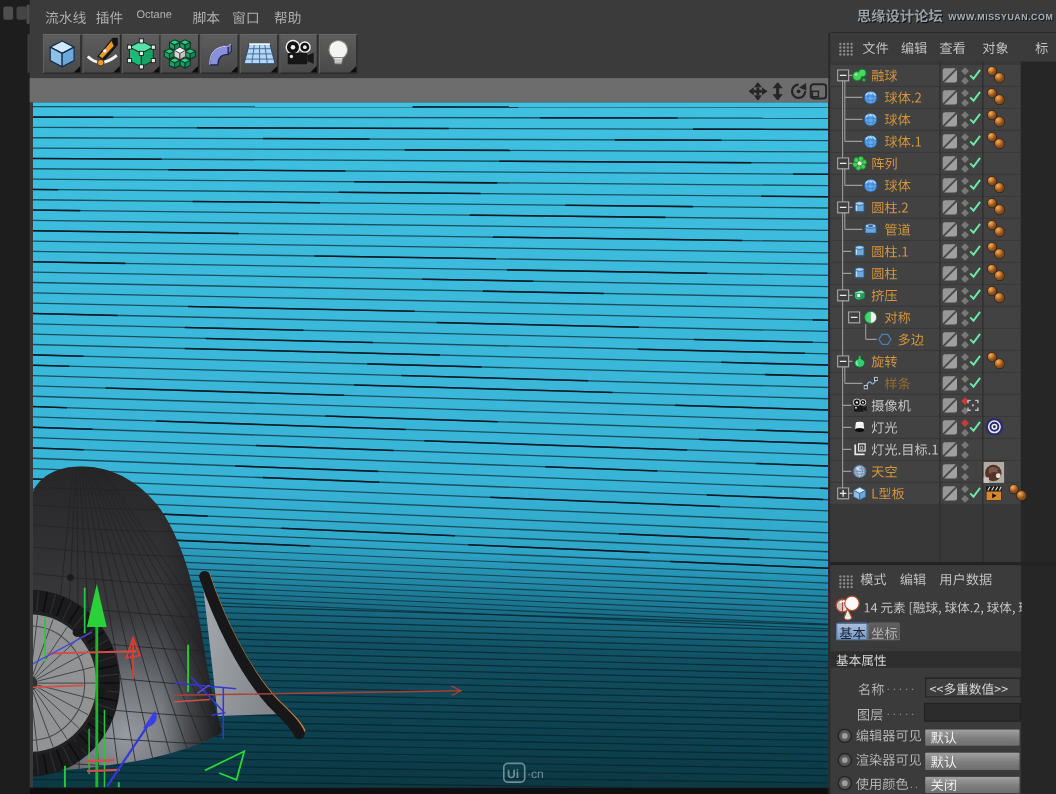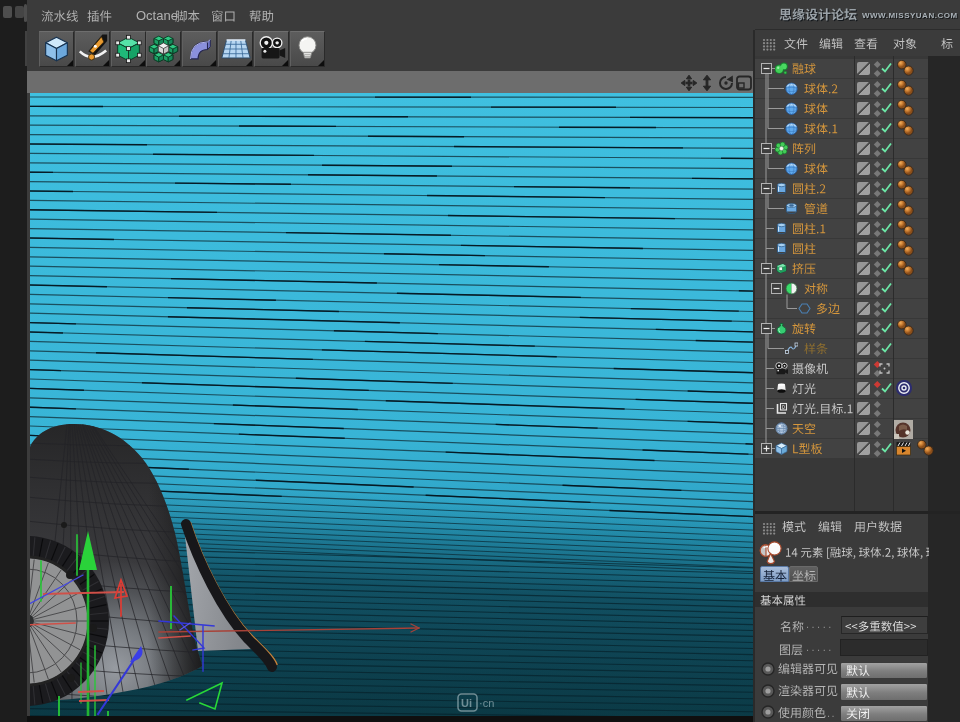--- a/index.html
+++ b/index.html
@@ -19,21 +19,21 @@
     </svg>
 <svg style="position:absolute;left:175px;top:7.5px;overflow:visible" width="27" height="16">
       <path transform="translate(0,12.8)" d="M1.1 -10.0V-5.5C1.1 -3.7 1.0 -1.2 0.4 0.6C0.6 0.7 0.9 0.9 1.1 1.0C1.5 -0.2 1.7 -1.8 1.8 -3.2H3.3V-0.1C3.3 0.0 3.2 0.1 3.1 0.1C3.0 0.1 2.6 0.1 2.1 0.1C2.2 0.3 2.3 0.7 2.3 0.9C3.0 0.9 3.4 0.9 3.7 0.7C4.0 0.6 4.0 0.3 4.0 -0.1V-10.0ZM1.8 -9.2H3.3V-7.1H1.8ZM1.8 -6.3H3.3V-4.1H1.8L1.8 -5.5ZM8.7 -9.8V1.0H9.5V-8.9H10.8V-2.1C10.8 -2.0 10.8 -2.0 10.7 -2.0C10.6 -2.0 10.2 -2.0 9.7 -2.0C9.9 -1.7 10.0 -1.3 10.0 -1.1C10.6 -1.1 11.0 -1.1 11.3 -1.3C11.6 -1.4 11.7 -1.7 11.7 -2.1V-9.8ZM4.7 -0.3 4.7 -0.3C4.9 -0.5 5.3 -0.6 7.5 -1.0C7.6 -0.7 7.6 -0.4 7.6 -0.2L8.3 -0.5C8.2 -1.3 7.8 -2.7 7.4 -3.7L6.8 -3.5C7.0 -3.0 7.2 -2.3 7.3 -1.7L5.5 -1.4C5.9 -2.3 6.3 -3.6 6.6 -4.7H8.3V-5.6H6.8V-7.5H8.1V-8.4H6.8V-10.4H6.0V-8.4H4.6V-7.5H6.0V-5.6H4.4V-4.7H5.7C5.5 -3.4 5.0 -2.2 4.9 -1.9C4.7 -1.4 4.6 -1.2 4.4 -1.1C4.5 -0.9 4.7 -0.5 4.7 -0.3Z M18.2 -10.5V-7.9H13.3V-6.9H17.1C16.2 -4.8 14.6 -2.8 13.0 -1.8C13.2 -1.6 13.5 -1.2 13.7 -1.0C15.5 -2.2 17.1 -4.5 18.1 -6.9H18.2V-2.3H15.3V-1.3H18.2V1.0H19.2V-1.3H22.1V-2.3H19.2V-6.9H19.4C20.4 -4.5 22.0 -2.2 23.8 -1.0C24.0 -1.3 24.3 -1.6 24.6 -1.8C22.8 -2.8 21.2 -4.8 20.4 -6.9H24.2V-7.9H19.2V-10.5Z" fill="#b2b2b2"></path>
     </svg>
 <svg style="position:absolute;left:211px;top:7.5px;overflow:visible" width="27" height="16">
       <path transform="translate(0,12.8)" d="M4.6 -8.4C3.7 -7.6 2.3 -7.0 1.1 -6.7L1.6 -6.0C2.9 -6.4 4.3 -7.1 5.3 -8.0ZM7.2 -7.9C8.5 -7.3 10.1 -6.5 10.9 -5.9L11.5 -6.5C10.7 -7.1 9.0 -7.9 7.8 -8.4ZM5.4 -7.2C5.2 -6.8 4.9 -6.3 4.6 -5.9H2.1V1.0H3.0V0.5H9.6V1.0H10.6V-5.9H5.6C5.9 -6.2 6.1 -6.6 6.4 -7.0ZM3.0 -0.2V-5.2H9.6V-0.2ZM4.6 -2.7C5.1 -2.5 5.6 -2.3 6.1 -2.0C5.3 -1.6 4.4 -1.2 3.5 -1.0C3.6 -0.9 3.8 -0.6 3.9 -0.4C4.9 -0.7 6.0 -1.1 6.8 -1.7C7.5 -1.3 8.1 -0.9 8.4 -0.6L8.9 -1.2C8.6 -1.5 8.0 -1.8 7.4 -2.1C8.0 -2.6 8.5 -3.2 8.8 -4.0L8.3 -4.2L8.2 -4.2H5.3C5.5 -4.4 5.6 -4.6 5.7 -4.8L4.9 -4.9C4.7 -4.3 4.2 -3.6 3.4 -3.1C3.6 -3.0 3.9 -2.8 4.0 -2.6C4.4 -2.9 4.7 -3.2 4.9 -3.6H7.8C7.5 -3.2 7.2 -2.8 6.8 -2.5C6.2 -2.7 5.6 -3.0 5.0 -3.2ZM5.3 -10.3C5.5 -10.1 5.6 -9.7 5.8 -9.4H1.0V-7.5H1.9V-8.7H10.6V-7.5H11.5V-9.4H6.9C6.7 -9.8 6.5 -10.2 6.3 -10.6Z M14.1 -9.2V0.7H15.1V-0.4H22.5V0.6H23.5V-9.2ZM15.1 -1.3V-8.2H22.5V-1.3Z" fill="#b2b2b2"></path>
     </svg>
 <svg style="position:absolute;left:249px;top:7.5px;overflow:visible" width="27" height="16">
       <path transform="translate(0,12.8)" d="M3.4 -10.5V-9.5H0.8V-8.8H3.4V-7.8H1.1V-7.1H3.4V-6.8C3.4 -6.6 3.4 -6.4 3.3 -6.1H0.6V-5.4H3.0C2.6 -4.8 1.9 -4.2 0.9 -3.9C1.1 -3.7 1.4 -3.4 1.5 -3.2C2.9 -3.8 3.6 -4.6 4.0 -5.4H6.8V-6.1H4.3C4.4 -6.4 4.4 -6.6 4.4 -6.8V-7.1H6.4V-7.8H4.4V-8.8H6.7V-9.5H4.4V-10.5ZM7.3 -10.0V-3.8H8.2V-9.2H10.3C10.0 -8.6 9.6 -8.0 9.2 -7.5C10.3 -6.8 10.7 -6.3 10.7 -5.8C10.7 -5.6 10.6 -5.4 10.4 -5.3C10.2 -5.2 10.0 -5.2 9.9 -5.2C9.5 -5.2 9.0 -5.2 8.5 -5.2C8.7 -5.0 8.8 -4.7 8.8 -4.4C9.3 -4.4 9.8 -4.4 10.2 -4.4C10.5 -4.5 10.8 -4.5 11.0 -4.6C11.4 -4.9 11.6 -5.2 11.6 -5.8C11.6 -6.3 11.2 -6.9 10.2 -7.6C10.7 -8.2 11.2 -9.0 11.7 -9.6L11.1 -10.0L10.9 -10.0ZM1.9 -3.3V0.3H2.8V-2.4H5.7V1.0H6.7V-2.4H9.9V-0.7C9.9 -0.6 9.8 -0.5 9.6 -0.5C9.4 -0.5 8.7 -0.5 7.9 -0.5C8.0 -0.3 8.1 0.1 8.2 0.3C9.2 0.3 9.9 0.3 10.3 0.2C10.7 0.0 10.8 -0.2 10.8 -0.7V-3.3H6.7V-4.3H5.7V-3.3Z M20.4 -10.5C20.4 -9.5 20.4 -8.6 20.4 -7.7H18.3V-6.8H20.4C20.2 -3.8 19.5 -1.2 17.1 0.3C17.4 0.5 17.7 0.8 17.8 1.0C20.4 -0.7 21.1 -3.5 21.2 -6.8H23.2C23.1 -2.2 23.0 -0.5 22.6 -0.1C22.5 0.0 22.4 0.1 22.2 0.1C21.9 0.1 21.2 0.0 20.5 -0.0C20.7 0.2 20.8 0.6 20.8 0.9C21.5 0.9 22.2 0.9 22.6 0.9C23.0 0.9 23.2 0.8 23.5 0.4C23.9 -0.1 24.0 -1.9 24.1 -7.2C24.1 -7.3 24.1 -7.7 24.1 -7.7H21.3C21.3 -8.6 21.3 -9.5 21.3 -10.5ZM12.9 -1.2 13.1 -0.2C14.6 -0.6 16.7 -1.1 18.7 -1.5L18.6 -2.4L17.9 -2.2V-9.9H13.8V-1.4ZM14.7 -1.5V-3.7H17.0V-2.0ZM14.7 -6.4H17.0V-4.5H14.7ZM14.7 -7.2V-9.0H17.0V-7.2Z" fill="#b2b2b2"></path>
     </svg>
-<div class="abs" style="left:136px;top:8px;width:60px;color:#b2b2b2;font-size:13px">Octane</div>
+<div class="abs" style="left:124px;top:8px;width:60px;color:#b2b2b2;font-size:10px">Octane</div>
 <svg style="position:absolute;left:780px;top:6.5px;overflow:visible" width="80" height="17">
       <path transform="translate(0,13.3)" d="M3.7 -3.1V-0.9C3.7 0.5 4.1 0.9 5.8 0.9C6.2 0.9 7.6 0.9 8.0 0.9C9.4 0.9 9.8 0.5 10.0 -1.4C9.6 -1.5 8.9 -1.7 8.6 -2.0C8.5 -0.7 8.4 -0.5 7.9 -0.5C7.5 -0.5 6.3 -0.5 6.0 -0.5C5.4 -0.5 5.2 -0.5 5.2 -0.9V-3.1ZM9.5 -2.9C10.2 -1.9 10.9 -0.5 11.1 0.3L12.6 -0.3C12.3 -1.2 11.6 -2.5 10.9 -3.5ZM1.8 -3.4C1.6 -2.3 1.1 -1.1 0.5 -0.4L1.9 0.4C2.5 -0.4 2.9 -1.8 3.2 -2.9ZM1.8 -10.5V-4.3H5.9L5.0 -3.4C5.9 -2.9 7.0 -2.1 7.5 -1.6L8.6 -2.6C8.1 -3.2 7.1 -3.9 6.2 -4.3H11.1V-10.5ZM3.2 -6.8H5.7V-5.7H3.2ZM7.2 -6.8H9.6V-5.7H7.2ZM3.2 -9.2H5.7V-8.0H3.2ZM7.2 -9.2H9.6V-8.0H7.2Z M13.5 -0.9 13.9 0.5C15.1 0.0 16.5 -0.7 17.9 -1.3L17.6 -2.5C16.1 -1.9 14.5 -1.2 13.5 -0.9ZM19.4 -11.0C19.1 -9.9 18.8 -8.5 18.5 -7.6H22.5L22.3 -7.1H17.8V-5.8H20.1C19.4 -5.4 18.5 -5.0 17.6 -4.7C17.8 -4.5 18.2 -4.0 18.4 -3.7C19.0 -3.9 19.6 -4.2 20.1 -4.5C20.3 -4.4 20.4 -4.3 20.6 -4.1C19.8 -3.6 18.7 -3.1 17.8 -2.8C18.0 -2.6 18.4 -2.1 18.5 -1.8C19.3 -2.1 20.4 -2.7 21.1 -3.2C21.2 -3.1 21.3 -2.9 21.3 -2.8C20.4 -1.9 18.9 -1.0 17.6 -0.6C17.9 -0.4 18.2 0.1 18.4 0.4C19.4 -0.0 20.6 -0.7 21.6 -1.5C21.6 -1.0 21.4 -0.6 21.3 -0.4C21.1 -0.1 21.0 -0.1 20.7 -0.1C20.4 -0.1 20.2 -0.1 19.9 -0.2C20.1 0.2 20.2 0.8 20.2 1.1C20.5 1.2 20.7 1.2 21.0 1.2C21.5 1.1 21.8 1.1 22.2 0.7C22.9 0.2 23.2 -1.4 22.7 -3.0L23.2 -3.3C23.5 -1.7 23.9 -0.3 24.7 0.5C24.9 0.2 25.3 -0.3 25.6 -0.6C24.9 -1.2 24.5 -2.5 24.3 -3.8C24.7 -4.1 25.1 -4.3 25.5 -4.5L24.5 -5.5C23.9 -5.0 23.0 -4.5 22.1 -4.1C21.9 -4.5 21.6 -4.8 21.2 -5.2C21.5 -5.4 21.7 -5.6 22.0 -5.8H25.6V-7.1H23.7C23.9 -8.1 24.2 -9.2 24.3 -10.2L23.3 -10.4L23.1 -10.3H20.6L20.8 -10.9ZM22.8 -9.3 22.6 -8.6H20.2L20.4 -9.3ZM13.9 -5.4C14.1 -5.5 14.4 -5.6 15.5 -5.7C15.1 -5.0 14.7 -4.5 14.5 -4.3C14.1 -3.8 13.8 -3.5 13.5 -3.4C13.7 -3.1 13.9 -2.5 14.0 -2.2C14.3 -2.4 14.8 -2.6 17.6 -3.4C17.5 -3.7 17.5 -4.3 17.5 -4.6L16.0 -4.3C16.7 -5.3 17.4 -6.4 18.0 -7.6L16.9 -8.3C16.7 -7.8 16.5 -7.4 16.2 -7.0L15.2 -6.9C15.9 -7.9 16.6 -9.2 17.1 -10.4L15.7 -10.9C15.3 -9.5 14.4 -7.9 14.2 -7.4C13.9 -7.0 13.7 -6.8 13.4 -6.7C13.6 -6.3 13.8 -5.6 13.9 -5.4Z M27.3 -9.9C28.0 -9.3 28.9 -8.4 29.3 -7.8L30.4 -8.9C30.0 -9.5 29.0 -10.3 28.3 -10.9ZM26.5 -7.0V-5.5H28.0V-1.6C28.0 -1.0 27.7 -0.5 27.4 -0.3C27.6 -0.0 28.0 0.6 28.1 1.0C28.4 0.7 28.8 0.3 31.2 -1.7C31.0 -2.0 30.8 -2.6 30.6 -3.0L29.5 -2.1V-7.0ZM32.1 -10.6V-9.2C32.1 -8.3 31.9 -7.4 30.3 -6.7C30.6 -6.5 31.1 -5.8 31.3 -5.5C33.1 -6.4 33.6 -7.9 33.6 -9.2H35.3V-7.8C35.3 -6.5 35.6 -5.9 36.8 -5.9C37.0 -5.9 37.5 -5.9 37.7 -5.9C38.0 -5.9 38.3 -6.0 38.5 -6.0C38.4 -6.4 38.4 -7.0 38.4 -7.3C38.2 -7.3 37.9 -7.3 37.7 -7.3C37.5 -7.3 37.1 -7.3 37.0 -7.3C36.8 -7.3 36.8 -7.4 36.8 -7.8V-10.6ZM35.9 -4.0C35.5 -3.2 35.0 -2.6 34.4 -2.1C33.7 -2.6 33.2 -3.2 32.8 -4.0ZM31.0 -5.4V-4.0H31.9L31.4 -3.8C31.8 -2.8 32.4 -1.9 33.1 -1.2C32.2 -0.8 31.2 -0.4 30.1 -0.2C30.3 0.1 30.6 0.7 30.8 1.1C32.1 0.8 33.3 0.4 34.3 -0.3C35.3 0.4 36.4 0.9 37.7 1.2C37.9 0.8 38.3 0.1 38.7 -0.2C37.5 -0.4 36.5 -0.8 35.6 -1.2C36.6 -2.2 37.4 -3.4 37.9 -5.1L36.9 -5.5L36.7 -5.4Z M40.5 -9.9C41.2 -9.3 42.2 -8.4 42.6 -7.9L43.7 -9.0C43.2 -9.5 42.2 -10.4 41.5 -10.9ZM39.5 -7.0V-5.5H41.4V-1.6C41.4 -1.0 41.0 -0.5 40.7 -0.4C40.9 -0.0 41.3 0.7 41.4 1.1C41.7 0.8 42.2 0.4 44.8 -1.5C44.6 -1.8 44.4 -2.5 44.3 -2.9L43.0 -2.0V-7.0ZM46.9 -11.0V-6.9H43.8V-5.3H46.9V1.2H48.6V-5.3H51.6V-6.9H48.6V-11.0Z M53.1 -9.9C53.9 -9.2 55.0 -8.3 55.5 -7.7L56.5 -8.9C56.0 -9.5 54.9 -10.3 54.1 -10.9ZM62.4 -5.7C61.5 -5.1 60.4 -4.5 59.3 -3.9V-6.1H58.3C59.2 -7.0 60.0 -8.0 60.6 -9.0C61.5 -7.5 62.6 -6.1 63.8 -5.2C64.1 -5.6 64.6 -6.2 64.9 -6.4C63.6 -7.3 62.2 -8.9 61.4 -10.4L61.6 -10.8L59.9 -11.1C59.2 -9.5 58.0 -7.7 56.0 -6.3C56.3 -6.0 56.8 -5.5 57.0 -5.1C57.3 -5.3 57.5 -5.5 57.7 -5.6V-1.2C57.7 0.3 58.2 0.8 60.0 0.8C60.3 0.8 61.9 0.8 62.3 0.8C63.8 0.8 64.2 0.2 64.4 -1.8C64.0 -1.9 63.4 -2.2 63.0 -2.4C62.9 -0.9 62.8 -0.6 62.2 -0.6C61.8 -0.6 60.4 -0.6 60.1 -0.6C59.4 -0.6 59.3 -0.7 59.3 -1.2V-2.4C60.6 -2.9 62.1 -3.6 63.4 -4.4ZM52.4 -7.0V-5.5H54.2V-1.4C54.2 -0.7 53.9 -0.2 53.6 0.0C53.8 0.2 54.2 0.8 54.4 1.1C54.6 0.8 55.0 0.4 57.3 -1.5C57.1 -1.8 56.9 -2.4 56.8 -2.8L55.7 -2.0V-7.0Z M70.5 -10.2V-8.7H76.8V-10.2ZM70.2 0.8C70.6 0.5 71.3 0.4 75.7 -0.1C75.9 0.3 76.0 0.8 76.1 1.1L77.7 0.5C77.3 -0.6 76.4 -2.4 75.7 -3.7L74.3 -3.2L75.1 -1.5L72.0 -1.2C72.6 -2.3 73.3 -3.6 73.9 -4.9H77.4V-6.4H69.9V-4.9H72.0C71.4 -3.5 70.8 -2.2 70.5 -1.8C70.2 -1.3 69.9 -1.0 69.6 -0.9C69.8 -0.4 70.1 0.4 70.2 0.7ZM65.3 -1.8 65.7 -0.2C67.0 -0.8 68.6 -1.5 70.0 -2.2L69.7 -3.6L68.5 -3.1V-6.6H69.8V-8.0H68.5V-10.9H66.8V-8.0H65.4V-6.6H66.8V-2.4C66.2 -2.2 65.7 -2.0 65.3 -1.8Z" fill="#14181c"></path>
     </svg>
 <svg style="position:absolute;left:779px;top:5.5px;overflow:visible" width="80" height="17">
       <path transform="translate(0,13.3)" d="M3.7 -3.1V-0.9C3.7 0.5 4.1 0.9 5.8 0.9C6.2 0.9 7.6 0.9 8.0 0.9C9.4 0.9 9.8 0.5 10.0 -1.4C9.6 -1.5 8.9 -1.7 8.6 -2.0C8.5 -0.7 8.4 -0.5 7.9 -0.5C7.5 -0.5 6.3 -0.5 6.0 -0.5C5.4 -0.5 5.2 -0.5 5.2 -0.9V-3.1ZM9.5 -2.9C10.2 -1.9 10.9 -0.5 11.1 0.3L12.6 -0.3C12.3 -1.2 11.6 -2.5 10.9 -3.5ZM1.8 -3.4C1.6 -2.3 1.1 -1.1 0.5 -0.4L1.9 0.4C2.5 -0.4 2.9 -1.8 3.2 -2.9ZM1.8 -10.5V-4.3H5.9L5.0 -3.4C5.9 -2.9 7.0 -2.1 7.5 -1.6L8.6 -2.6C8.1 -3.2 7.1 -3.9 6.2 -4.3H11.1V-10.5ZM3.2 -6.8H5.7V-5.7H3.2ZM7.2 -6.8H9.6V-5.7H7.2ZM3.2 -9.2H5.7V-8.0H3.2ZM7.2 -9.2H9.6V-8.0H7.2Z M13.5 -0.9 13.9 0.5C15.1 0.0 16.5 -0.7 17.9 -1.3L17.6 -2.5C16.1 -1.9 14.5 -1.2 13.5 -0.9ZM19.4 -11.0C19.1 -9.9 18.8 -8.5 18.5 -7.6H22.5L22.3 -7.1H17.8V-5.8H20.1C19.4 -5.4 18.5 -5.0 17.6 -4.7C17.8 -4.5 18.2 -4.0 18.4 -3.7C19.0 -3.9 19.6 -4.2 20.1 -4.5C20.3 -4.4 20.4 -4.3 20.6 -4.1C19.8 -3.6 18.7 -3.1 17.8 -2.8C18.0 -2.6 18.4 -2.1 18.5 -1.8C19.3 -2.1 20.4 -2.7 21.1 -3.2C21.2 -3.1 21.3 -2.9 21.3 -2.8C20.4 -1.9 18.9 -1.0 17.6 -0.6C17.9 -0.4 18.2 0.1 18.4 0.4C19.4 -0.0 20.6 -0.7 21.6 -1.5C21.6 -1.0 21.4 -0.6 21.3 -0.4C21.1 -0.1 21.0 -0.1 20.7 -0.1C20.4 -0.1 20.2 -0.1 19.9 -0.2C20.1 0.2 20.2 0.8 20.2 1.1C20.5 1.2 20.7 1.2 21.0 1.2C21.5 1.1 21.8 1.1 22.2 0.7C22.9 0.2 23.2 -1.4 22.7 -3.0L23.2 -3.3C23.5 -1.7 23.9 -0.3 24.7 0.5C24.9 0.2 25.3 -0.3 25.6 -0.6C24.9 -1.2 24.5 -2.5 24.3 -3.8C24.7 -4.1 25.1 -4.3 25.5 -4.5L24.5 -5.5C23.9 -5.0 23.0 -4.5 22.1 -4.1C21.9 -4.5 21.6 -4.8 21.2 -5.2C21.5 -5.4 21.7 -5.6 22.0 -5.8H25.6V-7.1H23.7C23.9 -8.1 24.2 -9.2 24.3 -10.2L23.3 -10.4L23.1 -10.3H20.6L20.8 -10.9ZM22.8 -9.3 22.6 -8.6H20.2L20.4 -9.3ZM13.9 -5.4C14.1 -5.5 14.4 -5.6 15.5 -5.7C15.1 -5.0 14.7 -4.5 14.5 -4.3C14.1 -3.8 13.8 -3.5 13.5 -3.4C13.7 -3.1 13.9 -2.5 14.0 -2.2C14.3 -2.4 14.8 -2.6 17.6 -3.4C17.5 -3.7 17.5 -4.3 17.5 -4.6L16.0 -4.3C16.7 -5.3 17.4 -6.4 18.0 -7.6L16.9 -8.3C16.7 -7.8 16.5 -7.4 16.2 -7.0L15.2 -6.9C15.9 -7.9 16.6 -9.2 17.1 -10.4L15.7 -10.9C15.3 -9.5 14.4 -7.9 14.2 -7.4C13.9 -7.0 13.7 -6.8 13.4 -6.7C13.6 -6.3 13.8 -5.6 13.9 -5.4Z M27.3 -9.9C28.0 -9.3 28.9 -8.4 29.3 -7.8L30.4 -8.9C30.0 -9.5 29.0 -10.3 28.3 -10.9ZM26.5 -7.0V-5.5H28.0V-1.6C28.0 -1.0 27.7 -0.5 27.4 -0.3C27.6 -0.0 28.0 0.6 28.1 1.0C28.4 0.7 28.8 0.3 31.2 -1.7C31.0 -2.0 30.8 -2.6 30.6 -3.0L29.5 -2.1V-7.0ZM32.1 -10.6V-9.2C32.1 -8.3 31.9 -7.4 30.3 -6.7C30.6 -6.5 31.1 -5.8 31.3 -5.5C33.1 -6.4 33.6 -7.9 33.6 -9.2H35.3V-7.8C35.3 -6.5 35.6 -5.9 36.8 -5.9C37.0 -5.9 37.5 -5.9 37.7 -5.9C38.0 -5.9 38.3 -6.0 38.5 -6.0C38.4 -6.4 38.4 -7.0 38.4 -7.3C38.2 -7.3 37.9 -7.3 37.7 -7.3C37.5 -7.3 37.1 -7.3 37.0 -7.3C36.8 -7.3 36.8 -7.4 36.8 -7.8V-10.6ZM35.9 -4.0C35.5 -3.2 35.0 -2.6 34.4 -2.1C33.7 -2.6 33.2 -3.2 32.8 -4.0ZM31.0 -5.4V-4.0H31.9L31.4 -3.8C31.8 -2.8 32.4 -1.9 33.1 -1.2C32.2 -0.8 31.2 -0.4 30.1 -0.2C30.3 0.1 30.6 0.7 30.8 1.1C32.1 0.8 33.3 0.4 34.3 -0.3C35.3 0.4 36.4 0.9 37.7 1.2C37.9 0.8 38.3 0.1 38.7 -0.2C37.5 -0.4 36.5 -0.8 35.6 -1.2C36.6 -2.2 37.4 -3.4 37.9 -5.1L36.9 -5.5L36.7 -5.4Z M40.5 -9.9C41.2 -9.3 42.2 -8.4 42.6 -7.9L43.7 -9.0C43.2 -9.5 42.2 -10.4 41.5 -10.9ZM39.5 -7.0V-5.5H41.4V-1.6C41.4 -1.0 41.0 -0.5 40.7 -0.4C40.9 -0.0 41.3 0.7 41.4 1.1C41.7 0.8 42.2 0.4 44.8 -1.5C44.6 -1.8 44.4 -2.5 44.3 -2.9L43.0 -2.0V-7.0ZM46.9 -11.0V-6.9H43.8V-5.3H46.9V1.2H48.6V-5.3H51.6V-6.9H48.6V-11.0Z M53.1 -9.9C53.9 -9.2 55.0 -8.3 55.5 -7.7L56.5 -8.9C56.0 -9.5 54.9 -10.3 54.1 -10.9ZM62.4 -5.7C61.5 -5.1 60.4 -4.5 59.3 -3.9V-6.1H58.3C59.2 -7.0 60.0 -8.0 60.6 -9.0C61.5 -7.5 62.6 -6.1 63.8 -5.2C64.1 -5.6 64.6 -6.2 64.9 -6.4C63.6 -7.3 62.2 -8.9 61.4 -10.4L61.6 -10.8L59.9 -11.1C59.2 -9.5 58.0 -7.7 56.0 -6.3C56.3 -6.0 56.8 -5.5 57.0 -5.1C57.3 -5.3 57.5 -5.5 57.7 -5.6V-1.2C57.7 0.3 58.2 0.8 60.0 0.8C60.3 0.8 61.9 0.8 62.3 0.8C63.8 0.8 64.2 0.2 64.4 -1.8C64.0 -1.9 63.4 -2.2 63.0 -2.4C62.9 -0.9 62.8 -0.6 62.2 -0.6C61.8 -0.6 60.4 -0.6 60.1 -0.6C59.4 -0.6 59.3 -0.7 59.3 -1.2V-2.4C60.6 -2.9 62.1 -3.6 63.4 -4.4ZM52.4 -7.0V-5.5H54.2V-1.4C54.2 -0.7 53.9 -0.2 53.6 0.0C53.8 0.2 54.2 0.8 54.4 1.1C54.6 0.8 55.0 0.4 57.3 -1.5C57.1 -1.8 56.9 -2.4 56.8 -2.8L55.7 -2.0V-7.0Z M70.5 -10.2V-8.7H76.8V-10.2ZM70.2 0.8C70.6 0.5 71.3 0.4 75.7 -0.1C75.9 0.3 76.0 0.8 76.1 1.1L77.7 0.5C77.3 -0.6 76.4 -2.4 75.7 -3.7L74.3 -3.2L75.1 -1.5L72.0 -1.2C72.6 -2.3 73.3 -3.6 73.9 -4.9H77.4V-6.4H69.9V-4.9H72.0C71.4 -3.5 70.8 -2.2 70.5 -1.8C70.2 -1.3 69.9 -1.0 69.6 -0.9C69.8 -0.4 70.1 0.4 70.2 0.7ZM65.3 -1.8 65.7 -0.2C67.0 -0.8 68.6 -1.5 70.0 -2.2L69.7 -3.6L68.5 -3.1V-6.6H69.8V-8.0H68.5V-10.9H66.8V-8.0H65.4V-6.6H66.8V-2.4C66.2 -2.2 65.7 -2.0 65.3 -1.8Z" fill="#9aa2a8"></path>
     </svg>
 <div class="abs" style="left:862px;top:11px;font-size:8px;font-weight:bold;letter-spacing:0.5px;color:#a8b0b6;text-shadow:1px 1px 0 #16181a">WWW.MISSYUAN.COM</div>
 <div class="abs" style="left:39px;top:31px;width:35px;height:36px;background:linear-gradient(#5d5d5d 0%,#515151 60%,#494949 100%);border:1px solid #2a2a2a;border-top-color:#6e6e6e;border-left-color:#606060">
 <svg width="33" height="34" viewBox="0 0 35 35">
         <g stroke="#163250" stroke-width="1.2" stroke-linejoin="round">

